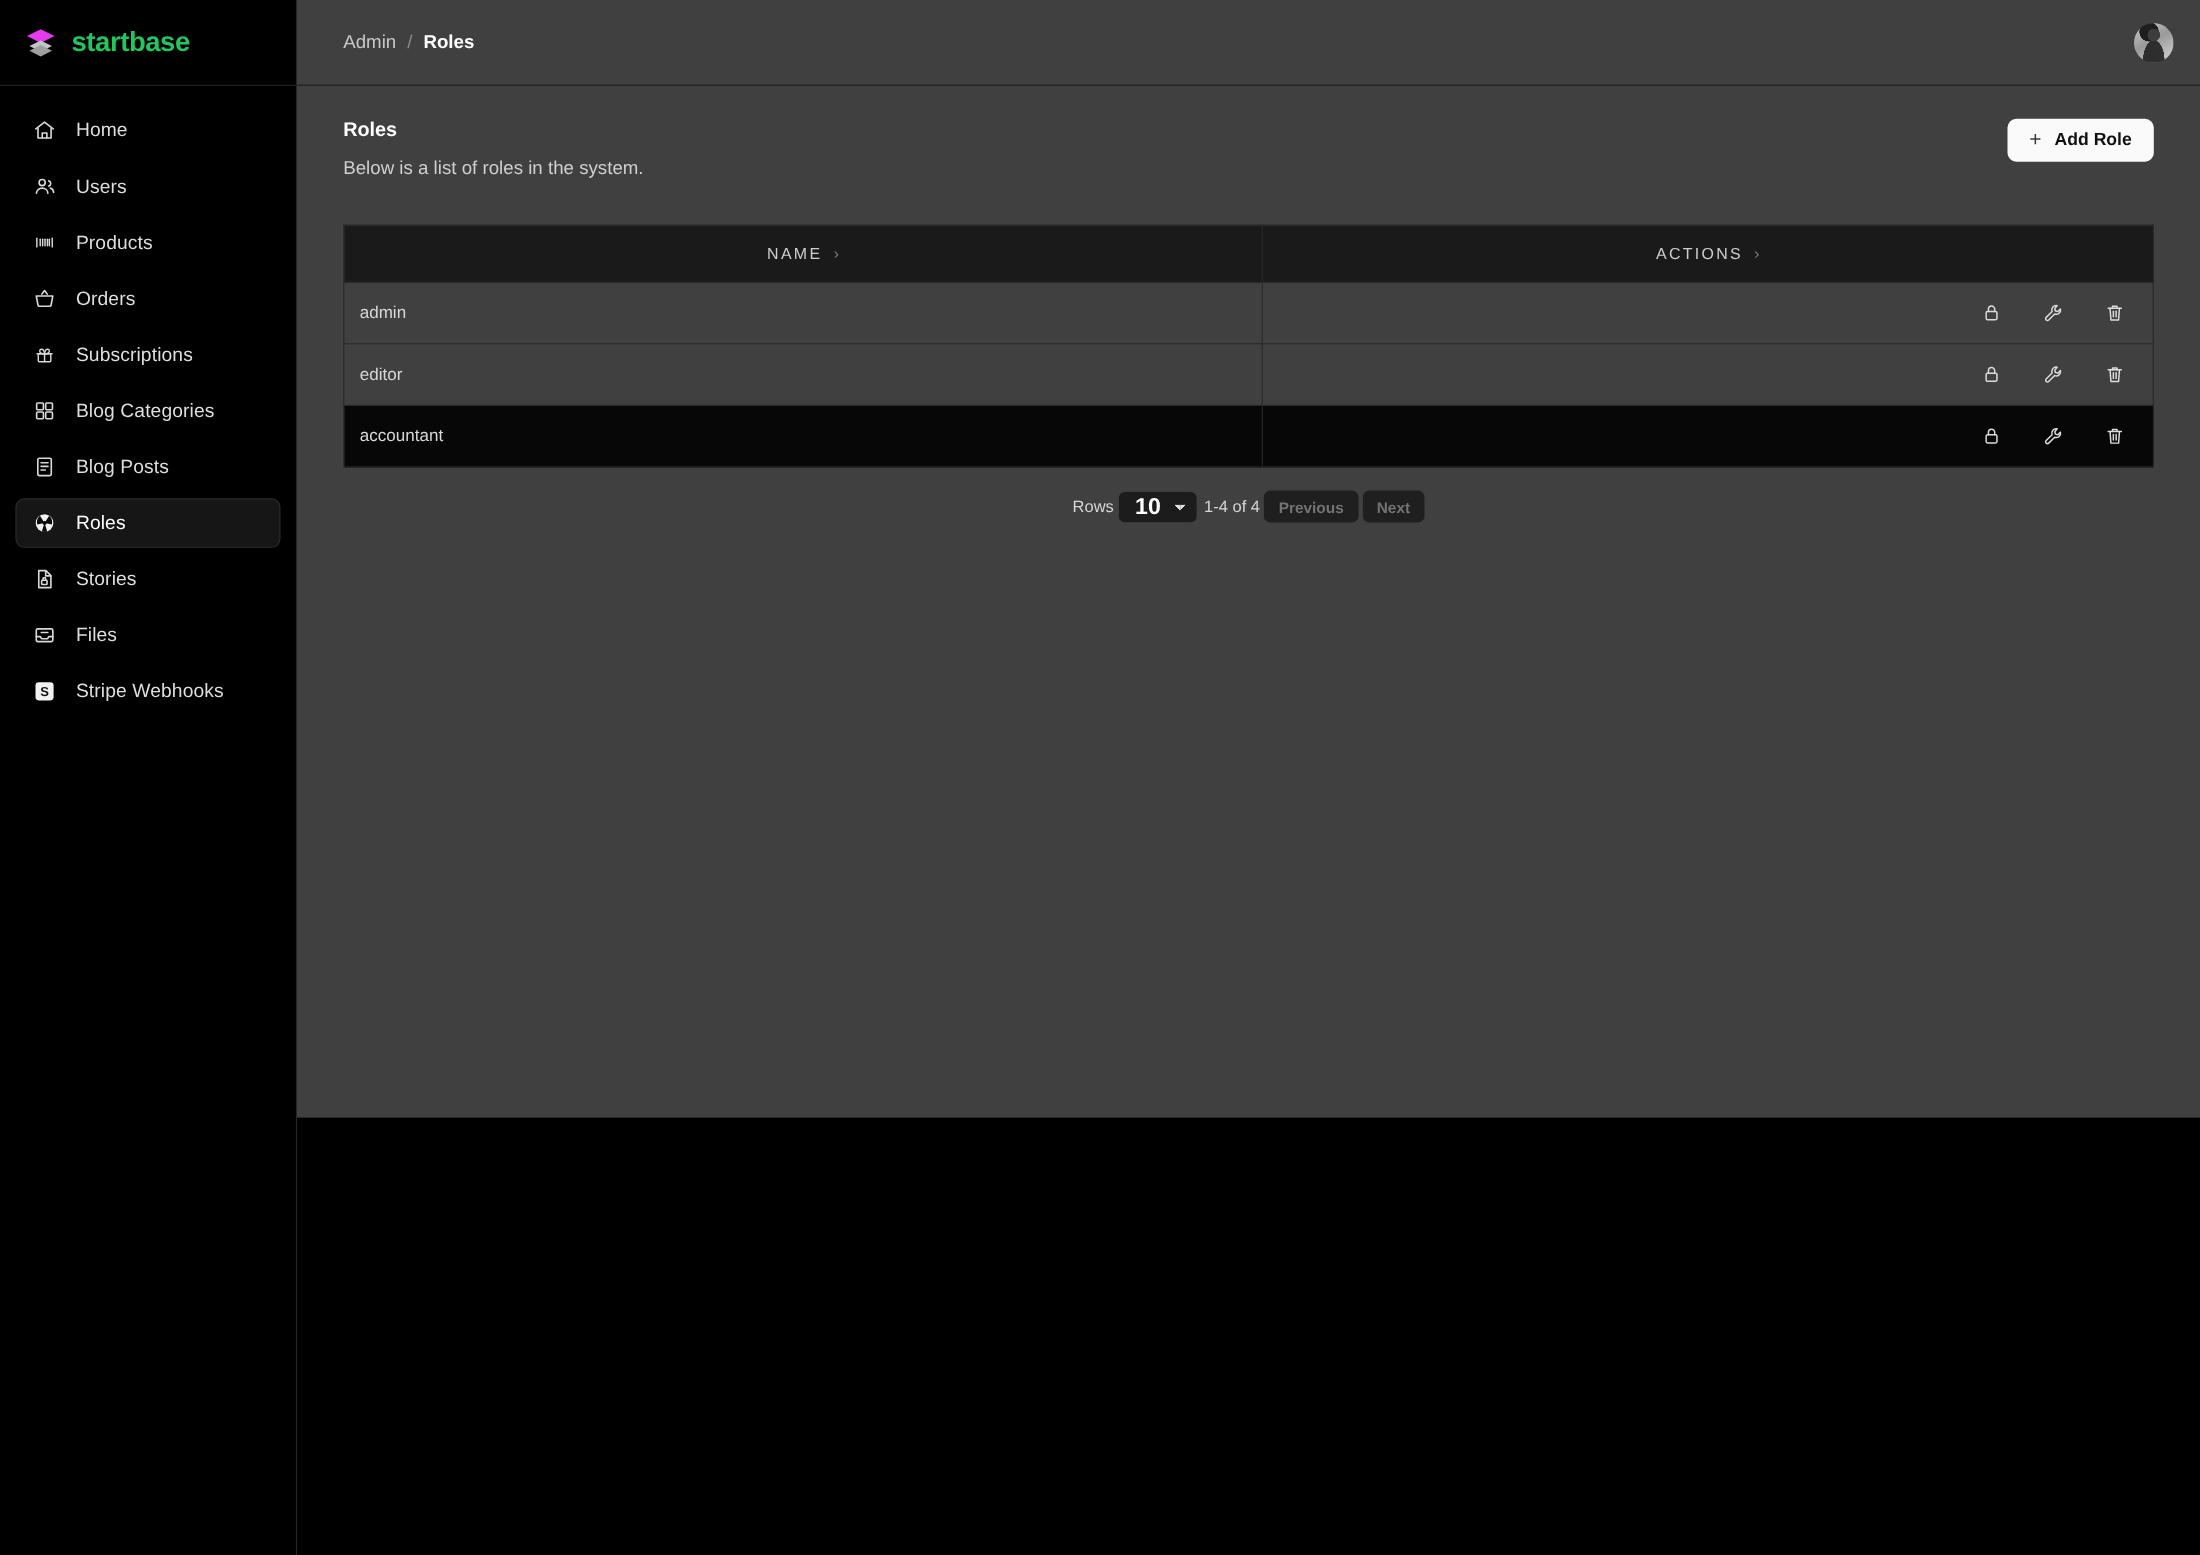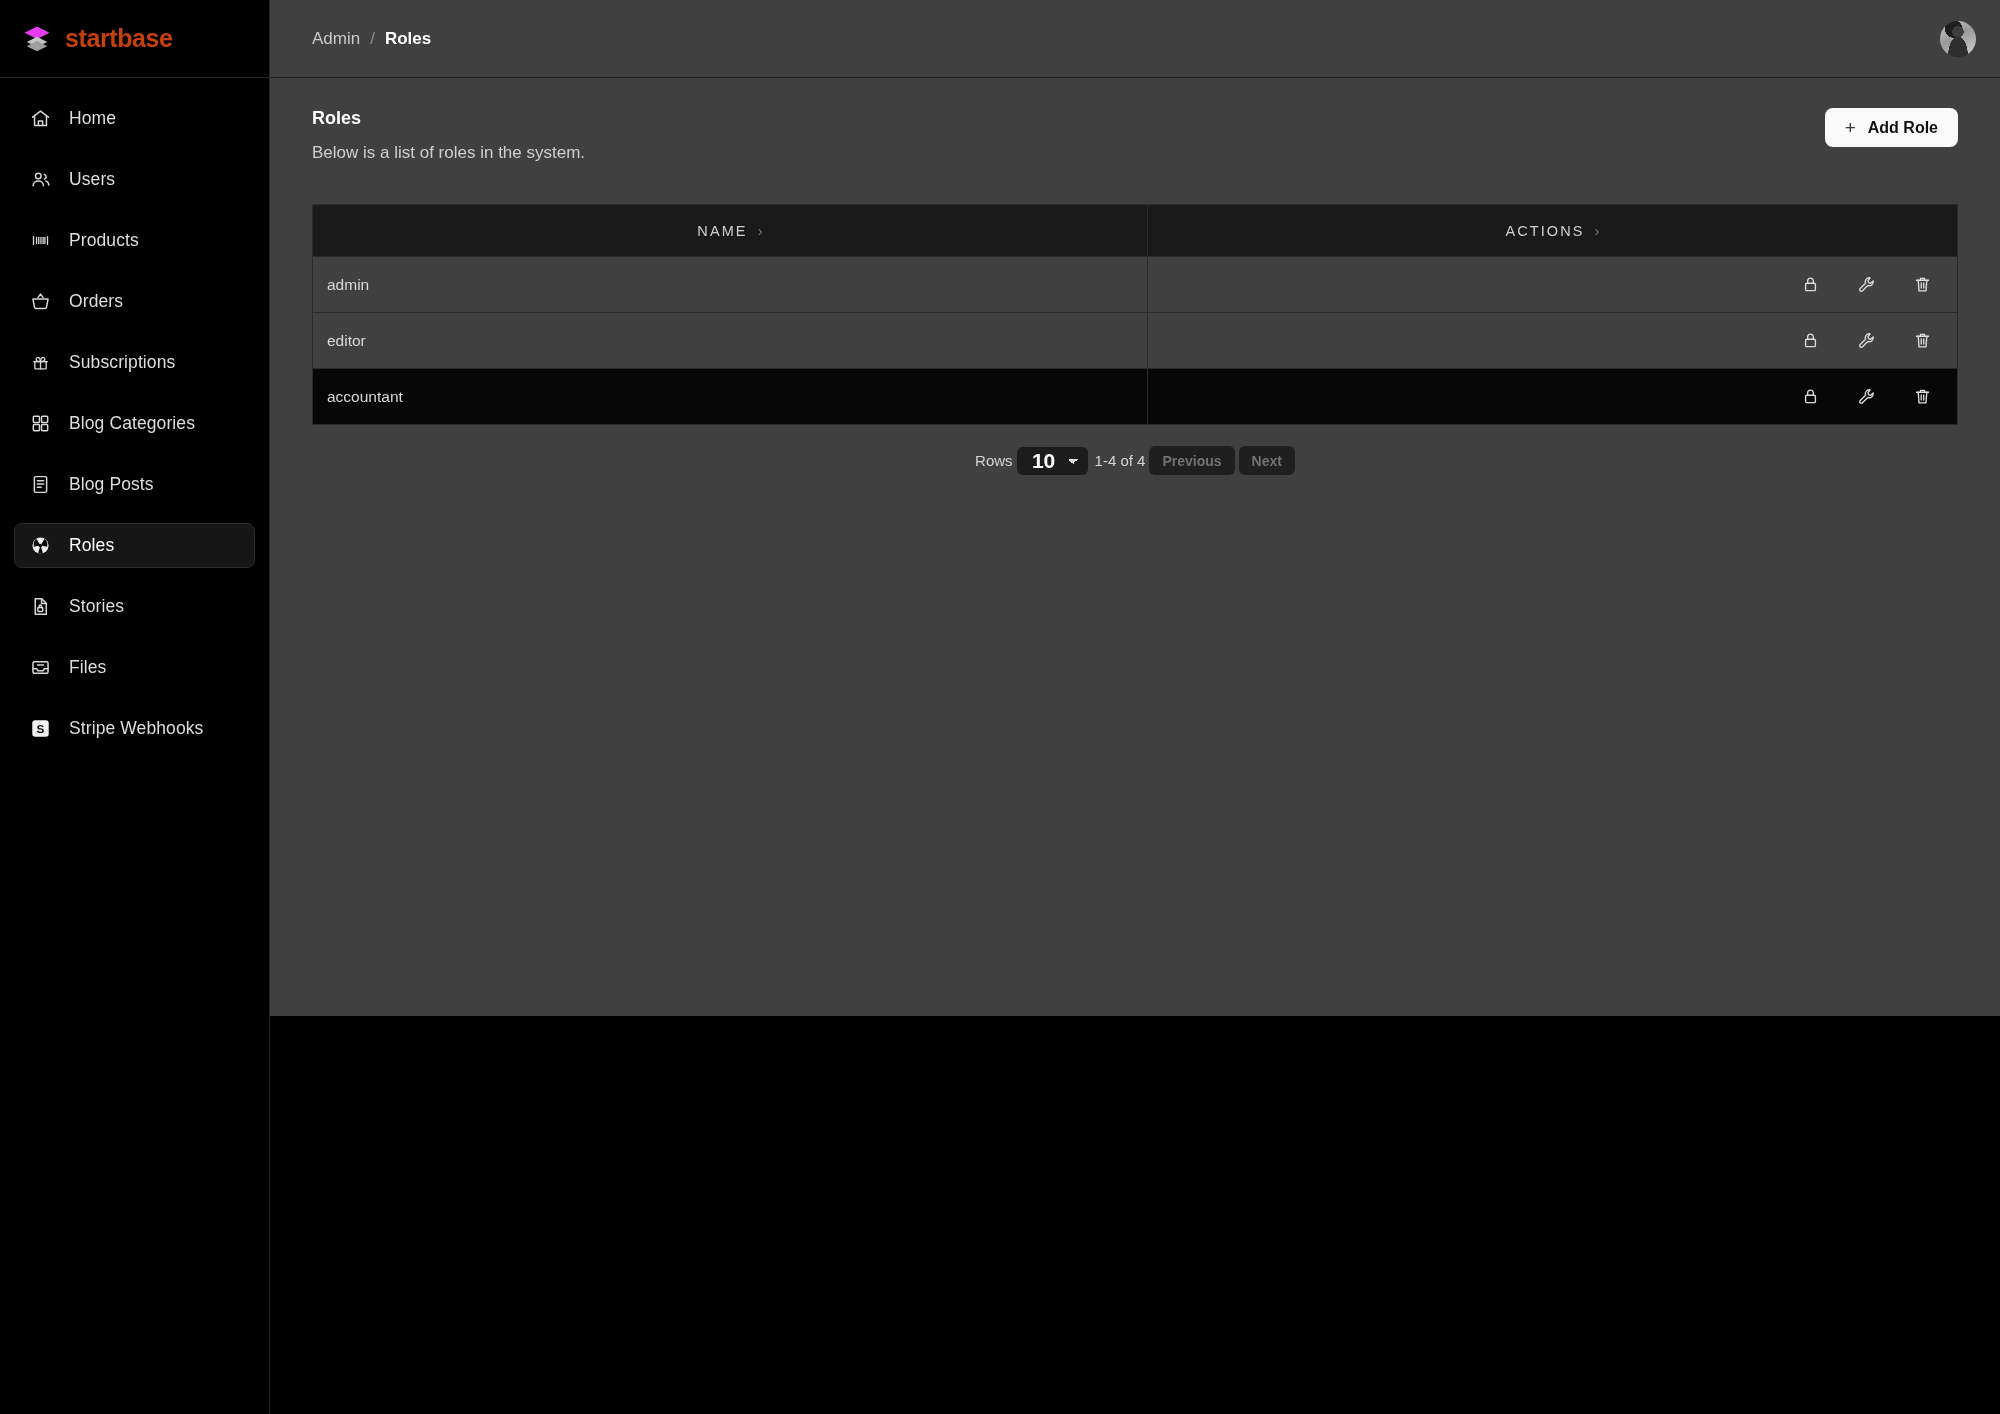--- a/index.html
+++ b/index.html
@@ -20,23 +20,23 @@
     display: flex; flex-direction: column;
   }
   .brand {
     height: 78px; min-height: 78px;
     display: flex; align-items: center; gap: 13px;
     padding-left: 22px;
     border-bottom: 1px solid #262626;
   }
   .brand-logo { width: 30px; height: 30px; display: block; }
   .brand-name {
-    font-size: 25px; font-weight: bold; color: #c2410c; letter-spacing: -0.4px;
-  }
-  .nav { padding: 18px 14px 0 14px; display: flex; flex-direction: column; gap: 16px; }
+    font-size: 25px; font-weight: bold; color: #22c55e; letter-spacing: -0.4px;
+  }
+  .nav { padding: 18px 14px 0 14px; display: flex; flex-direction: column; gap: 6px; }
   .nav-item {
     display: flex; align-items: center; gap: 18px;
     height: 45px; padding: 0 14px;
     border-radius: 8px;
     border: 1px solid transparent;
     cursor: pointer;
   }
   .nav-item.active { background: #161616; border-color: #2b2b2b; }
   .nav-icon { width: 22px; height: 22px; display: flex; align-items: center; justify-content: center; flex: 0 0 22px; }
   .nav-icon svg { display: block; }

